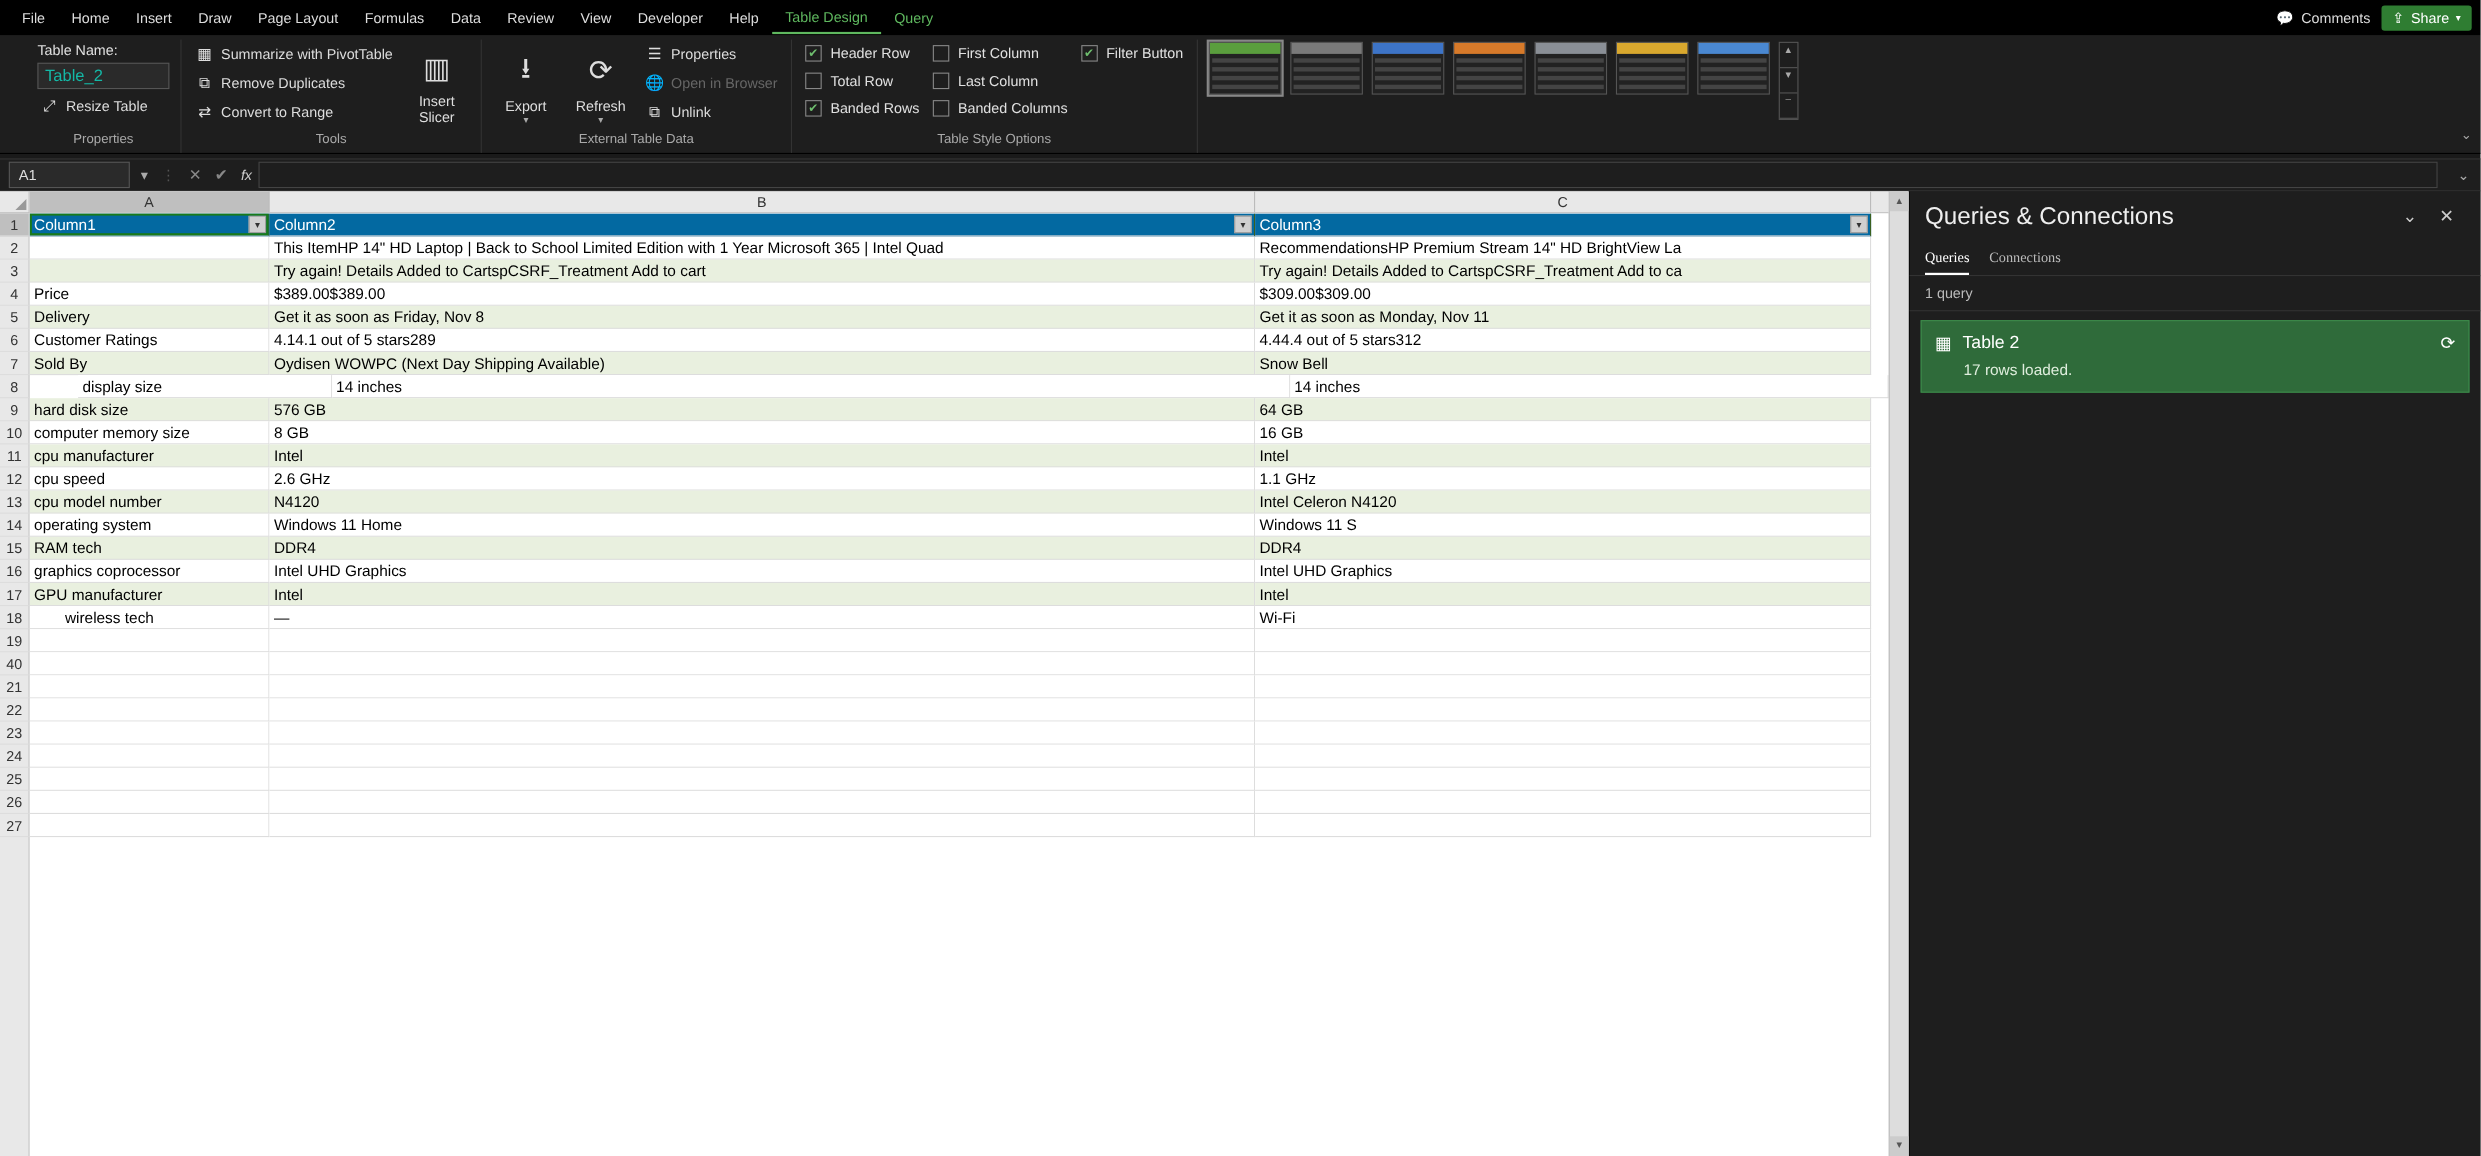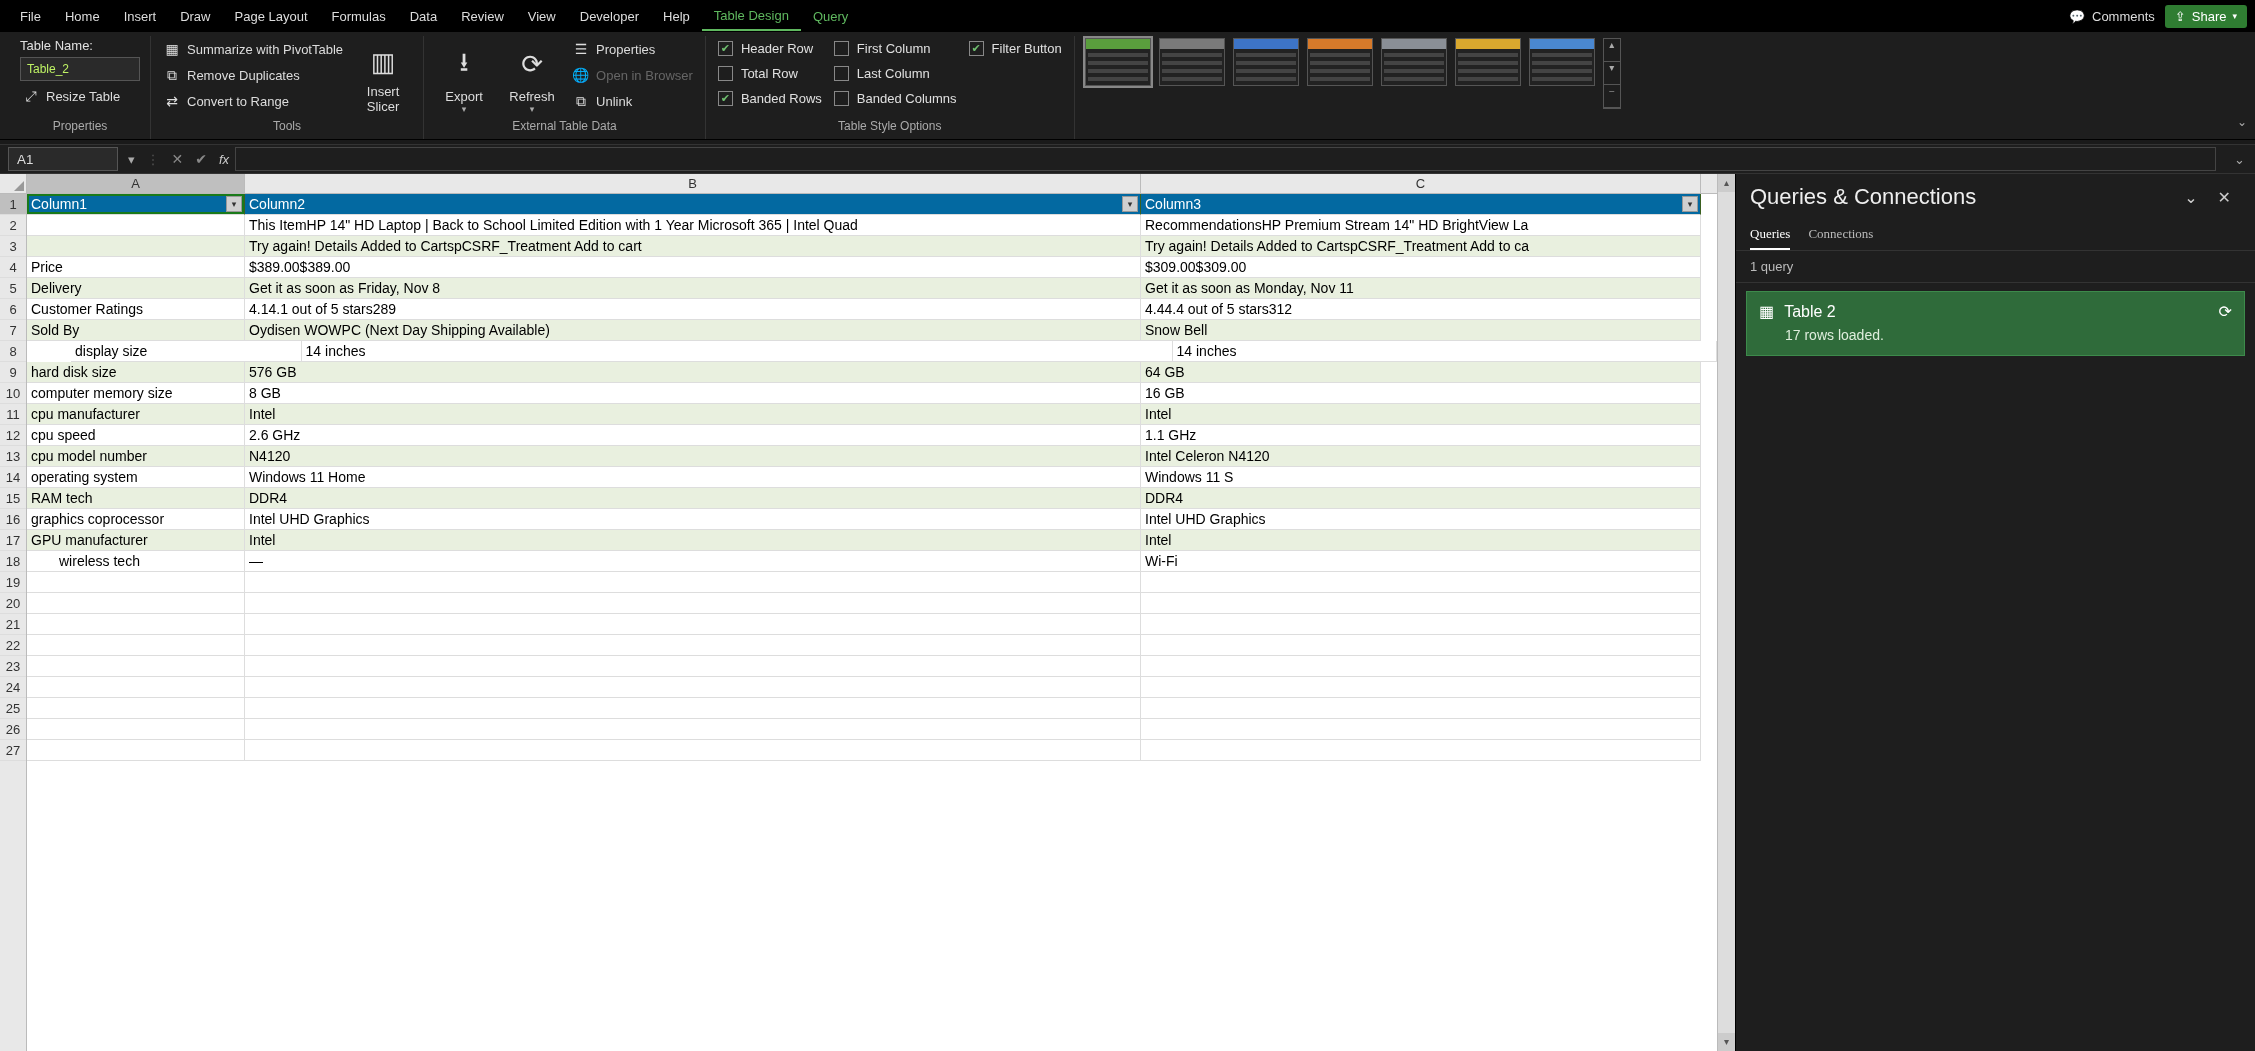--- a/index.html
+++ b/index.html
@@ -37,35 +37,35 @@
   }
   .menubar .share-btn {
     background: #2f7d32; border-radius: 3px; color: #fff;
   }
   
   .ribbon {
     display: flex;
     background: #1e1e1e;
     border-bottom: 1px solid #000;
     height: 108px;
-    padding: 4px 10px 0 10px;
+    padding: 4px 10px 0 24px;
   }
   .ribbon-group {
     display: flex; flex-direction: column;
     padding: 2px 10px;
     border-right: 1px solid #333;
   }
   .ribbon-group:last-child { border-right: none; }
   .ribbon-group-body { flex:1; display:flex; gap:8px; align-items:flex-start;}
   .ribbon-group-label {
     text-align: center; font-size: 12px; color: #aaa; padding: 2px 0 4px 0;
   }
   .small-input {
-    background:#2a2a2a; border:1px solid #555; color:#bef264;
-    padding:2px 6px; width:120px; height:24px; font-size:12px;
+    background:#2a2a2a; border:1px solid #555; color:#14b8a6;
+    padding:2px 6px; width:120px; height:24px; font-size:15px;
   }
   .stack { display:flex; flex-direction:column; gap:4px; }
   .rb-btn { display:flex; align-items:center; gap:6px; color:#ddd; padding:2px 2px;}
   .rb-btn.disabled { color:#666; }
   .rb-icon {
     width:18px; height:18px; display:inline-flex; align-items:center; justify-content:center;
     font-size:14px;
   }
   .big-btn {
     display:flex; flex-direction:column; align-items:center; justify-content:flex-end;
@@ -450,21 +450,21 @@
         <div class="rowhdr">10</div>
         <div class="rowhdr">11</div>
         <div class="rowhdr">12</div>
         <div class="rowhdr">13</div>
         <div class="rowhdr">14</div>
         <div class="rowhdr">15</div>
         <div class="rowhdr">16</div>
         <div class="rowhdr">17</div>
         <div class="rowhdr">18</div>
         <div class="rowhdr">19</div>
-        <div class="rowhdr">20</div>
+        <div class="rowhdr">40</div>
         <div class="rowhdr">21</div>
         <div class="rowhdr">22</div>
         <div class="rowhdr">23</div>
         <div class="rowhdr">24</div>
         <div class="rowhdr">25</div>
         <div class="rowhdr">26</div>
         <div class="rowhdr">27</div>
       </div>
     <div class="cells" id="cells">
         <div class="row header">

